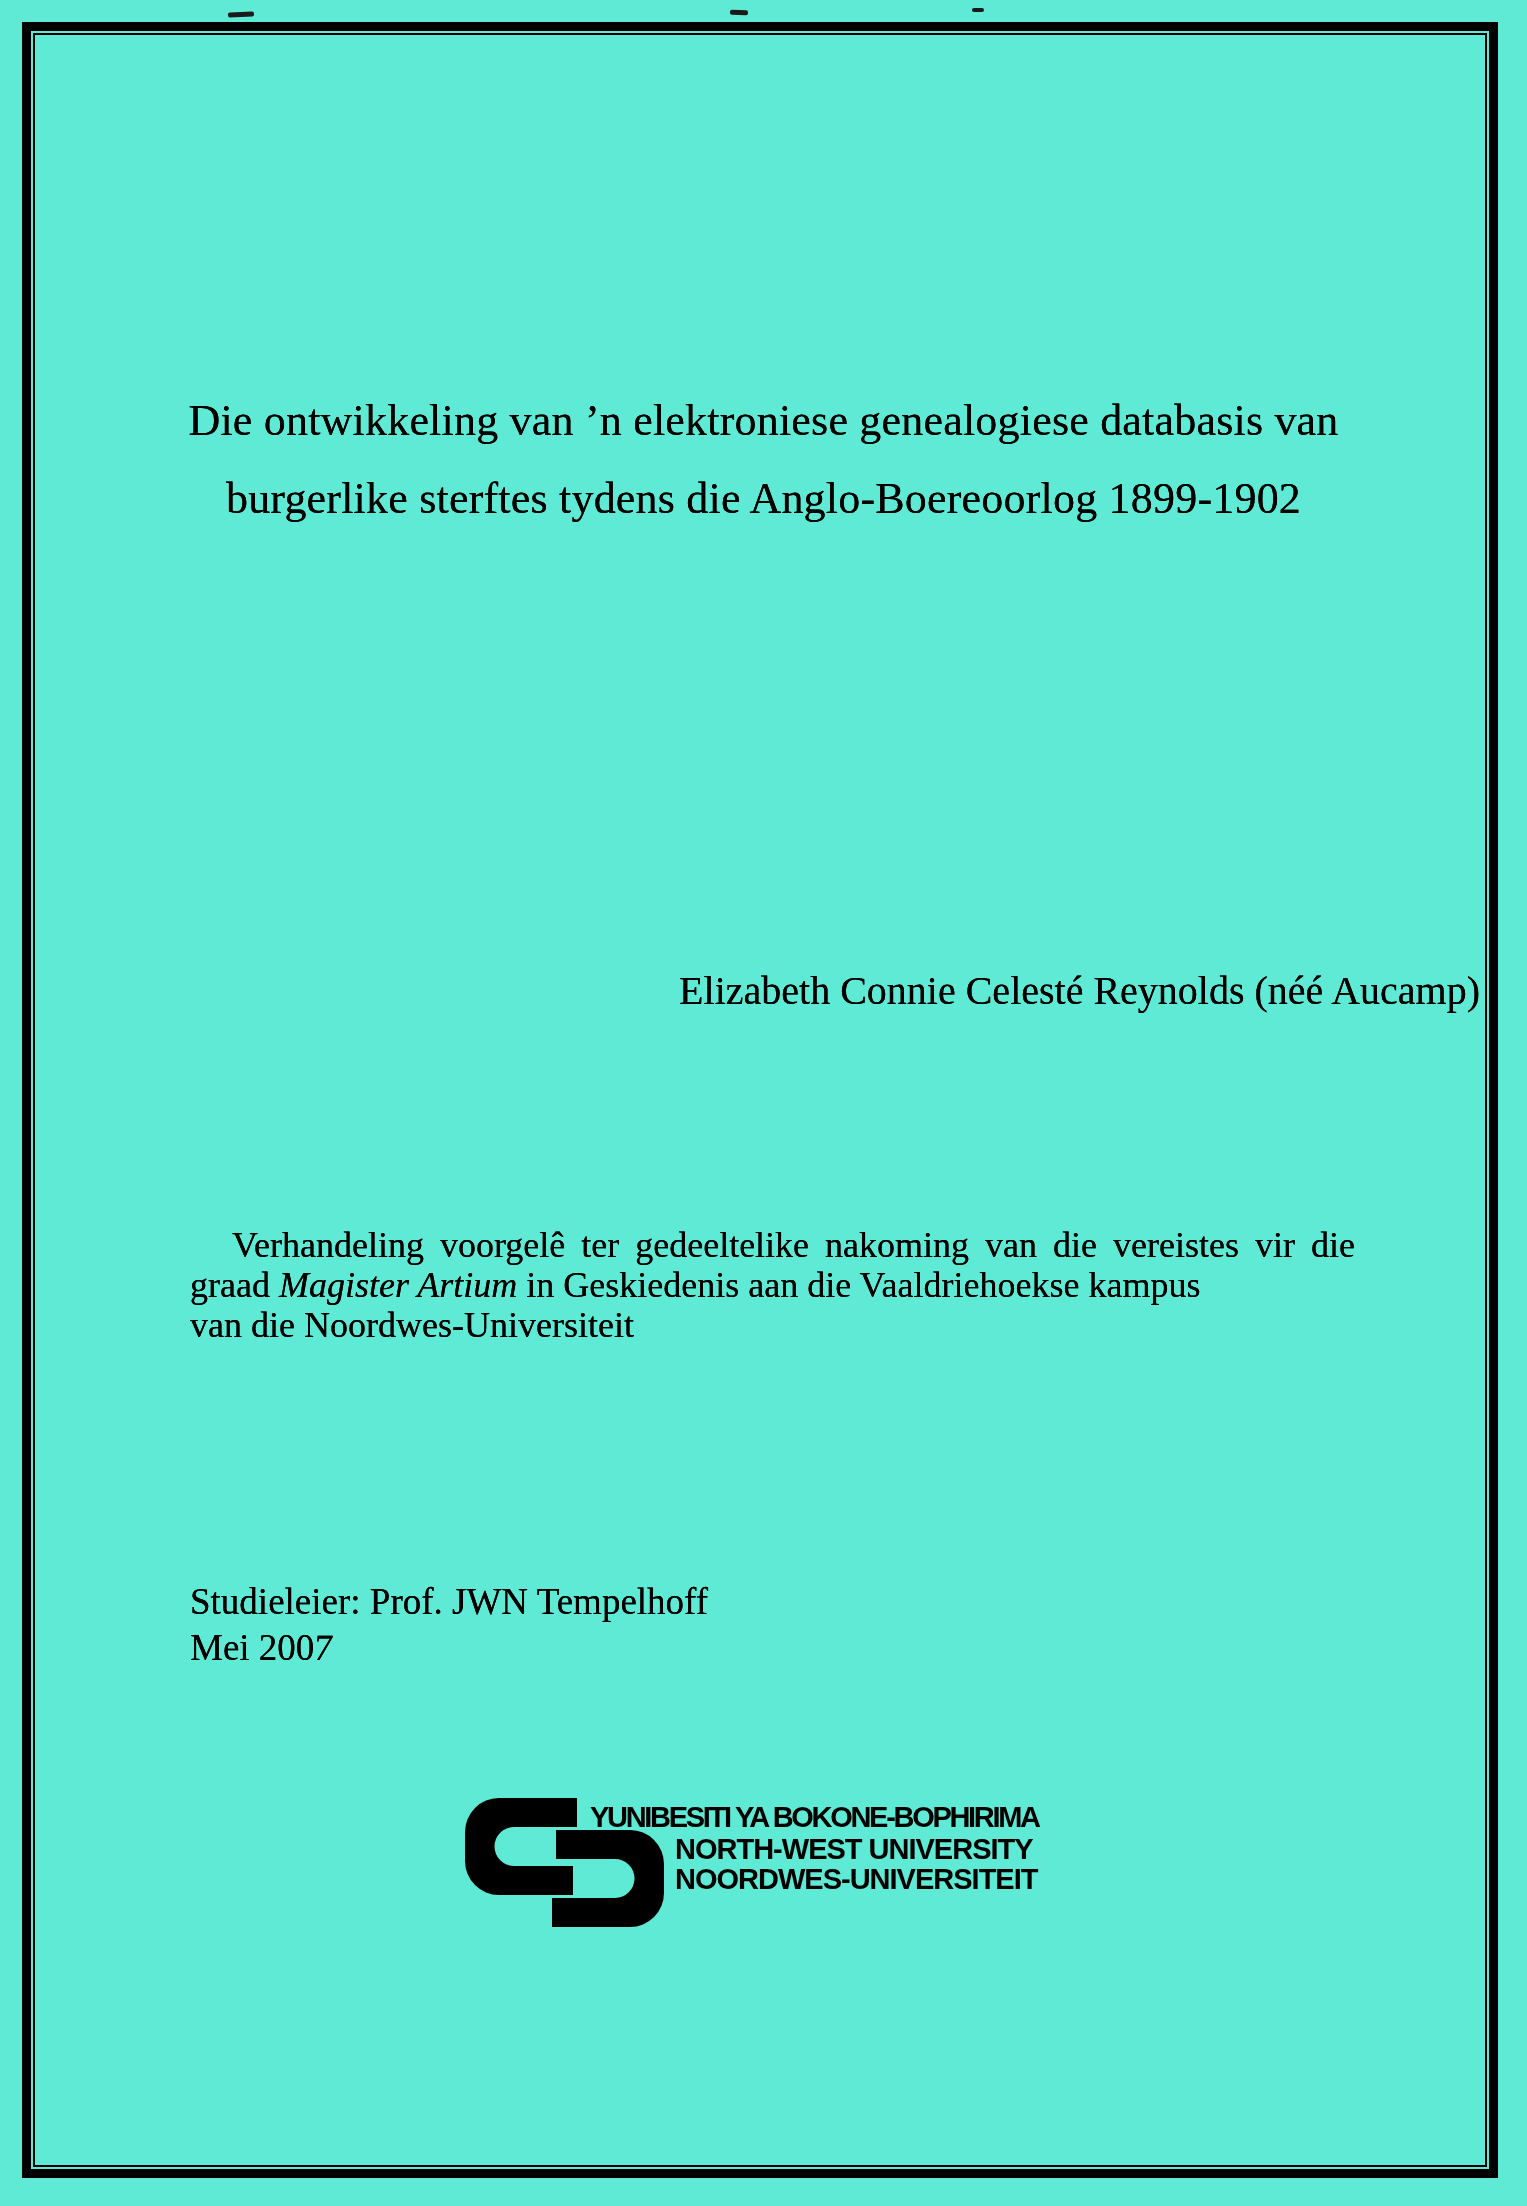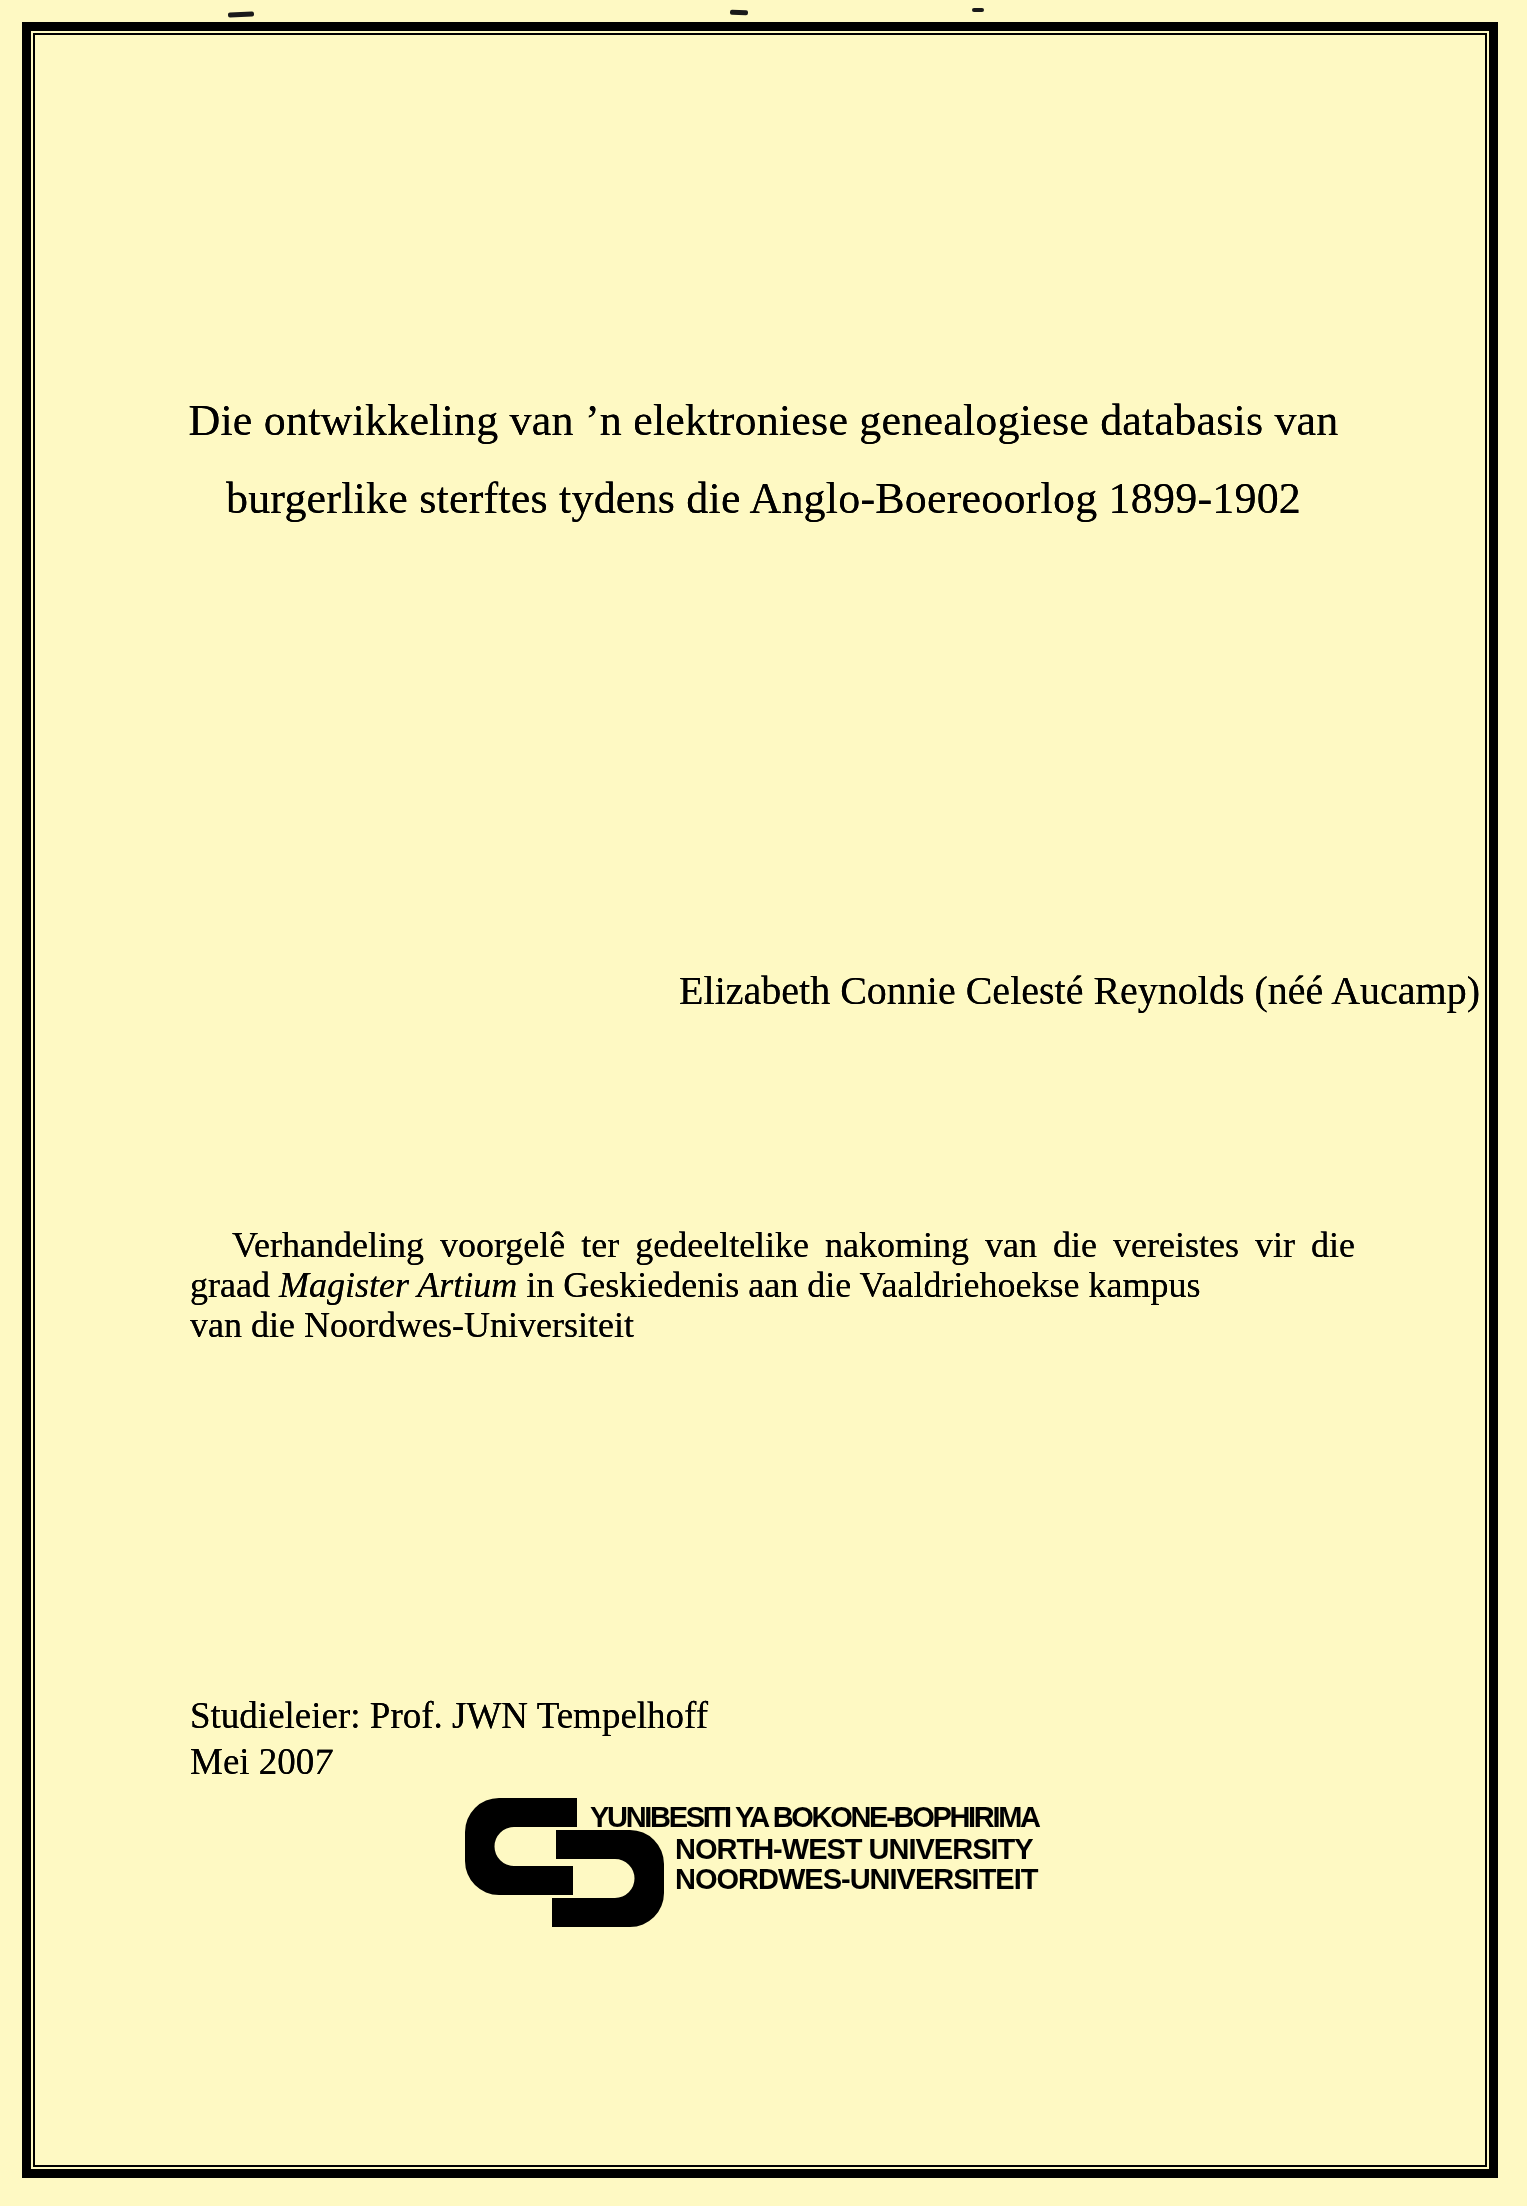--- a/index.html
+++ b/index.html
@@ -1,20 +1,20 @@
 <!DOCTYPE html>
 <html><head>
 <meta charset="utf-8">
 <style>
   html, body { margin: 0; padding: 0; background: #ffffff; }
   .page {
     position: relative;
     width: 1527px;
     height: 2206px;
-    background: #fef9c3;
+    background: #5eead4;
     overflow: hidden;
     font-family: "Liberation Serif", serif;
     color: #000000;
   }
   
   .frame-outer {
     position: absolute;
     left: 22px; top: 22px;
     width: 1476px; height: 2156px;
     box-sizing: border-box;
@@ -67,21 +67,21 @@
     font-size: 36px;
     line-height: 40px;
   }
   .declaration .dline1 { word-spacing: 7px; white-space: nowrap; margin-left: 42px; }
   .declaration .dline2 { word-spacing: 0px;  white-space: nowrap; }
   .declaration .dline3 { white-space: nowrap; }
   .italic { font-style: italic; }
 
   .supervisor-block {
     position: absolute;
-    left: 190px; top: 1693px;
+    left: 190px; top: 1579px;
     font-size: 37px;
     line-height: 46px;
   }
   .date-line .year-glyph { display: inline-block; transform: skewX(-6deg); }
 
   .logo { position: absolute; left: 0; top: 0; }
   .logo-mark { position: absolute; left: 465px; top: 1798px; }
   .logo-text {
     position: absolute;
     font-family: "Liberation Sans", sans-serif;

